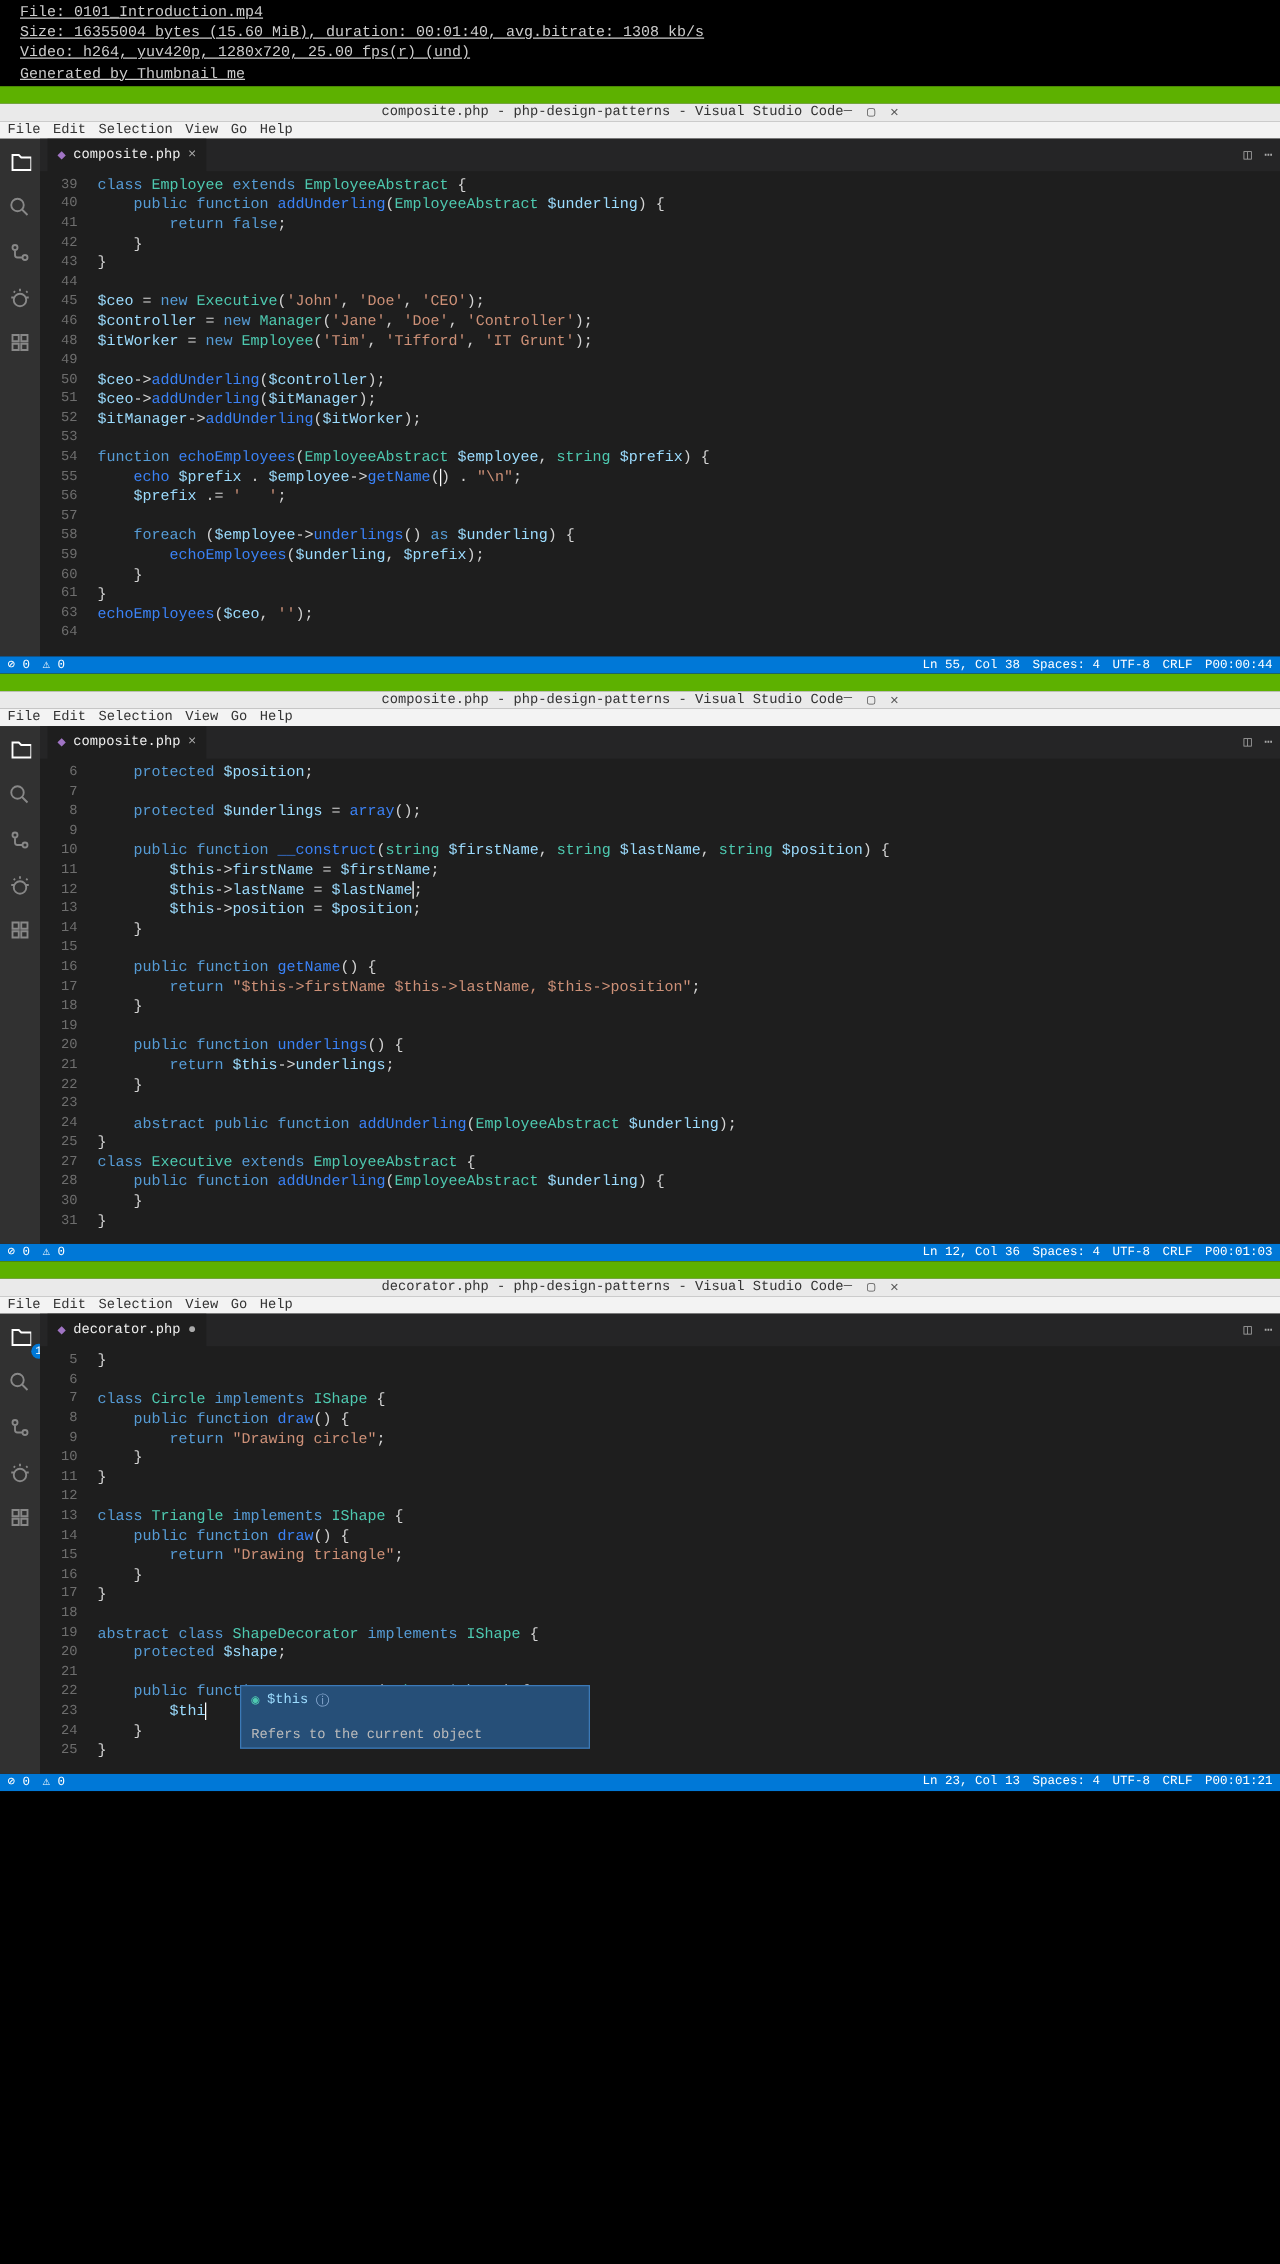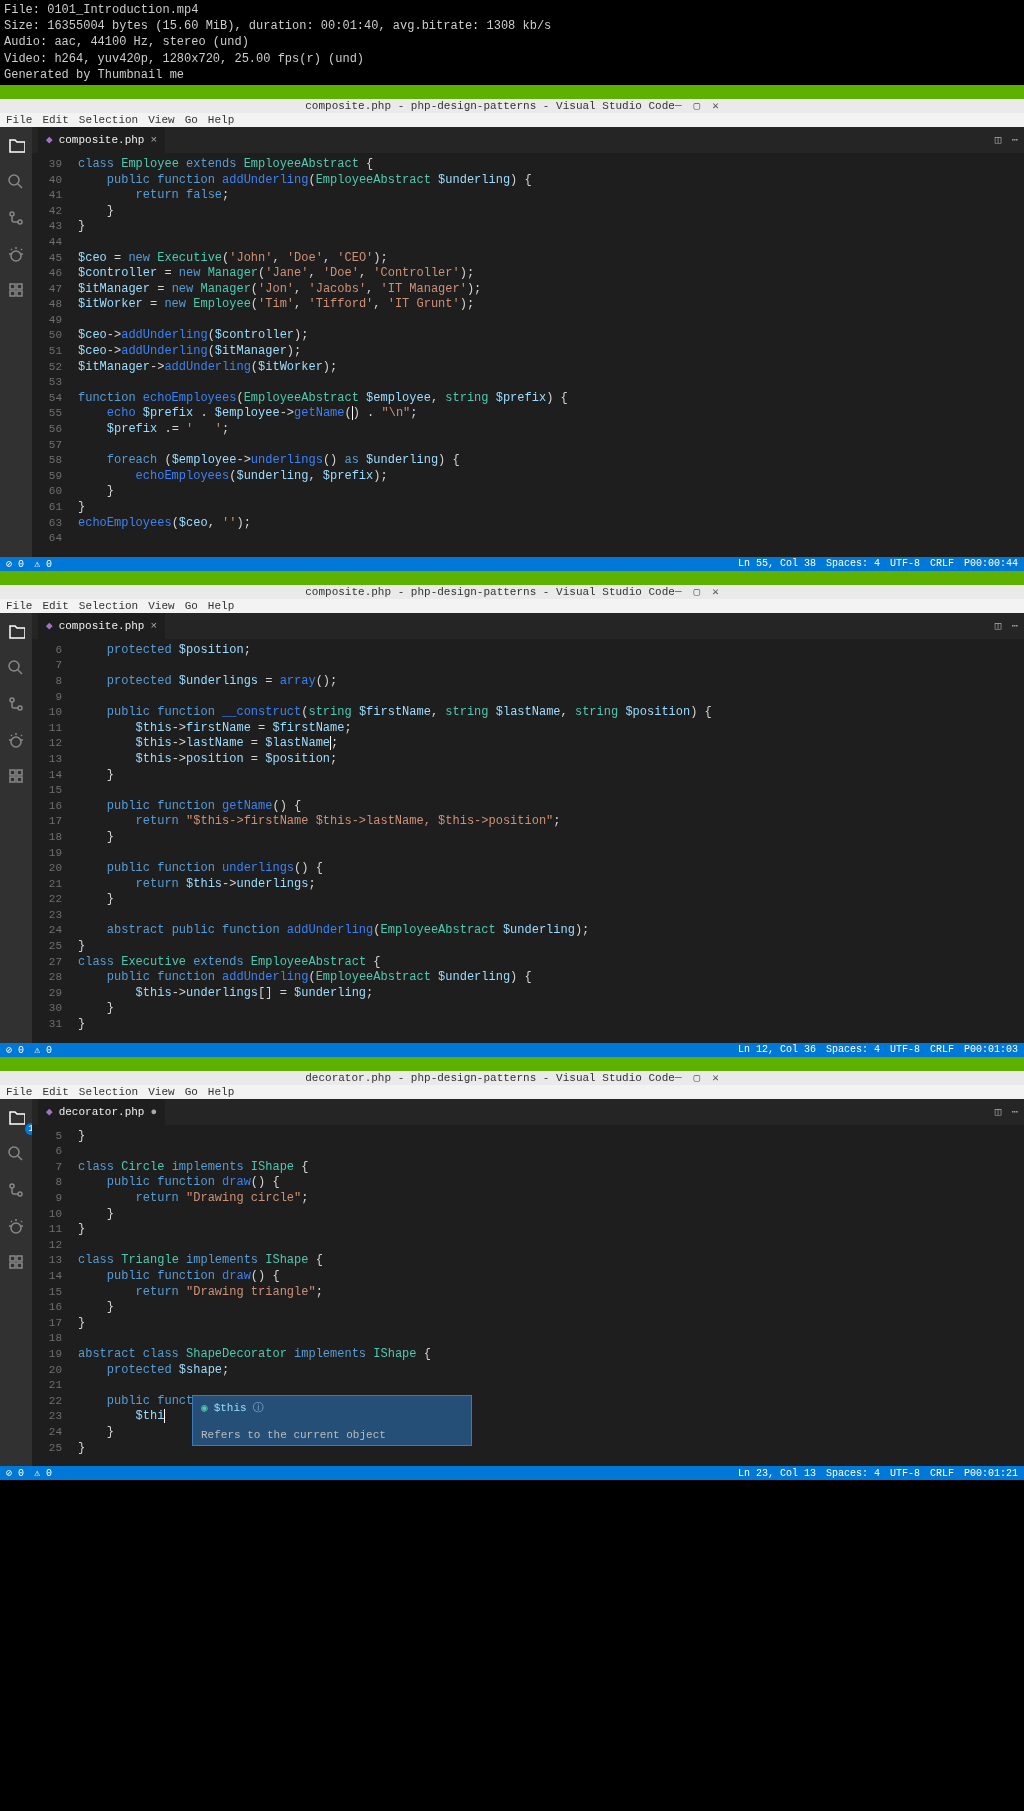--- a/index.html
+++ b/index.html
@@ -1,17 +1,17 @@
 <!DOCTYPE html>
 <html><head>
 <meta charset="utf-8">
 <style>
 * { margin:0; padding:0; box-sizing:border-box; }
 body { background:#000; color:#ccc; font-family:Consolas,'Courier New',monospace; font-size:12px; width:1024px; }
-.meta { padding:2px 4px; line-height:1.35; }
+.meta { padding:2px 16px; line-height:1.35;text-decoration:underline; }
 .ide-block { background:#1e1e1e; }
 .greenbar { background:#5db100; height:14px; display:flex; align-items:center; justify-content:flex-end; padding:0 6px; gap:12px; }
 .titlebar { background:#eaeaea; height:14px; display:flex; align-items:center; justify-content:center; padding:0 6px; }
 .titlebar .ttl { font-size:11px; color:#333; }
 .titlebar .winbtns { display:flex; gap:12px; font-size:11px; color:#555; }
 .menubar { background:#f3f3f3; height:14px; display:flex; align-items:center; gap:10px; padding:0 6px; }
 .menubar span { font-size:11px; color:#333; }
 .editor-area { display:flex; }
 .activity { width:32px; background:#313131; display:flex; flex-direction:column; align-items:center; gap:14px; padding-top:10px; }
 .activity svg { width:18px; height:18px; stroke:#888; fill:none; stroke-width:1.5; }
@@ -39,21 +39,20 @@
 .suggest .info { float:right; color:#8cadd4; }
 .cursor { border-left:1px solid #fff; }
 .badge { position:absolute; background:#0078d7; color:#fff; font-size:9px; width:12px; height:12px; border-radius:6px; display:flex; align-items:center; justify-content:center; left:18px; top:14px; }
 </style>
 </head>
 <body>
 
 <div class="meta">
   <div>File: 0101_Introduction.mp4</div>
   <div>Size: 16355004 bytes (15.60 MiB), duration: 00:01:40, avg.bitrate: 1308 kb/s</div>
-  <div>Audio: aac, 44100 Hz, stereo (und)</div>
   <div>Video: h264, yuv420p, 1280x720, 25.00 fps(r) (und)</div>
   <div>Generated by Thumbnail me</div>
 </div>
 
 <div id="ide-root">
     <div class="ide-block">
       <div class="greenbar"></div>
       <div class="titlebar">
         <div class="ttl">composite.php - php-design-patterns - Visual Studio Code</div>
         <div class="winbtns">
@@ -127,24 +126,20 @@
             </div>
             <div class="ln">
               <div class="gutter">45</div>
               <pre><span class="v">$ceo</span> <span class="p">=</span> <span class="k">new</span> <span class="cn">Executive</span><span class="p">(</span><span class="s">'John'</span><span class="p">,</span> <span class="s">'Doe'</span><span class="p">,</span> <span class="s">'CEO'</span><span class="p">);</span></pre>
             </div>
             <div class="ln">
               <div class="gutter">46</div>
               <pre><span class="v">$controller</span> <span class="p">=</span> <span class="k">new</span> <span class="cn">Manager</span><span class="p">(</span><span class="s">'Jane'</span><span class="p">,</span> <span class="s">'Doe'</span><span class="p">,</span> <span class="s">'Controller'</span><span class="p">);</span></pre>
             </div>
             <div class="ln">
-              <div class="gutter">47</div>
-              <pre><span class="v">$itManager</span> <span class="p">=</span> <span class="k">new</span> <span class="cn">Manager</span><span class="p">(</span><span class="s">'Jon'</span><span class="p">,</span> <span class="s">'Jacobs'</span><span class="p">,</span> <span class="s">'IT Manager'</span><span class="p">);</span></pre>
-            </div>
-            <div class="ln">
               <div class="gutter">48</div>
               <pre><span class="v">$itWorker</span> <span class="p">=</span> <span class="k">new</span> <span class="cn">Employee</span><span class="p">(</span><span class="s">'Tim'</span><span class="p">,</span> <span class="s">'Tifford'</span><span class="p">,</span> <span class="s">'IT Grunt'</span><span class="p">);</span></pre>
             </div>
             <div class="ln">
               <div class="gutter">49</div>
               <pre>&nbsp;</pre>
             </div>
             <div class="ln">
               <div class="gutter">50</div>
               <pre><span class="v">$ceo</span><span class="p">-&gt;</span><span class="fn">addUnderling</span><span class="p">(</span><span class="v">$controller</span><span class="p">);</span></pre>
@@ -349,24 +344,20 @@
             </div>
             <div class="ln">
               <div class="gutter">27</div>
               <pre><span class="k">class</span> <span class="cn">Executive</span> <span class="k">extends</span> <span class="cn">EmployeeAbstract</span> <span class="p">{</span></pre>
             </div>
             <div class="ln">
               <div class="gutter">28</div>
               <pre>    <span class="k">public</span> <span class="k">function</span> <span class="fn">addUnderling</span><span class="p">(</span><span class="cn">EmployeeAbstract</span> <span class="v">$underling</span><span class="p">) {</span></pre>
             </div>
             <div class="ln">
-              <div class="gutter">29</div>
-              <pre>        <span class="v">$this</span><span class="p">-&gt;</span><span class="v">underlings</span><span class="p">[] =</span> <span class="v">$underling</span><span class="p">;</span></pre>
-            </div>
-            <div class="ln">
               <div class="gutter">30</div>
               <pre>    <span class="p">}</span></pre>
             </div>
             <div class="ln">
               <div class="gutter">31</div>
               <pre><span class="p">}</span></pre>
             </div>
           </div>
         </div>
       </div>

